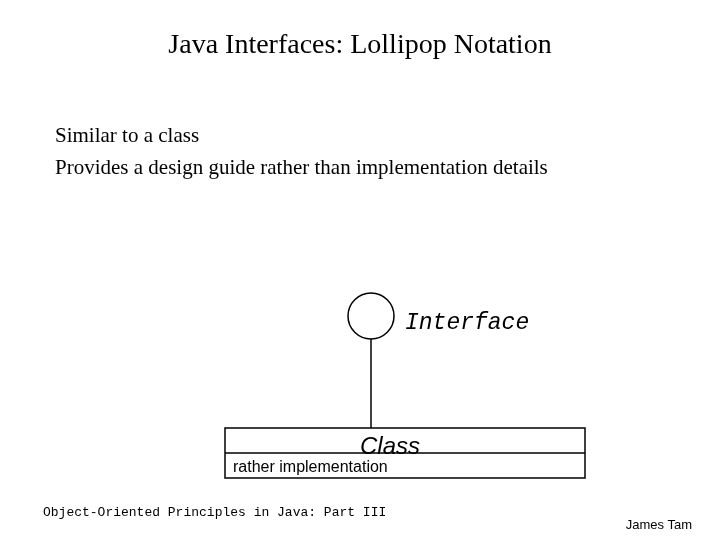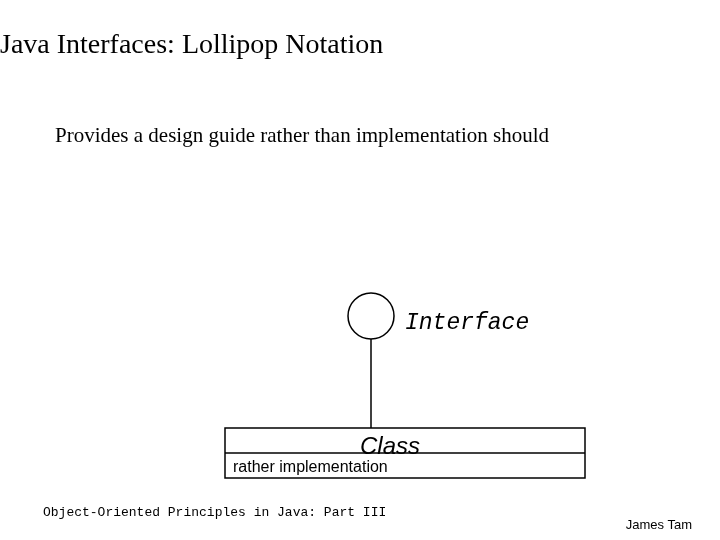--- a/index.html
+++ b/index.html
@@ -7,20 +7,21 @@
     padding: 0;
     width: 720px;
     height: 540px;
     background: #ffffff;
     font-family: "Times New Roman", Times, serif;
     color: #000;
     position: relative;
     overflow: hidden;
   }
   .title {
+    text-align: center;
     font-size: 28px;
     margin-top: 28px;
   }
   .bullets {
     margin: 60px 0 0 55px;
     font-size: 21px;
     line-height: 1.45;
   }
   .bullets p {
     margin: 0 0 2px 0;
@@ -76,21 +77,22 @@
     font-family: Arial, Helvetica, sans-serif;
     font-size: 13px;
   }
 </style>
 </head>
 <body>
 
 <div class="title">Java Interfaces: Lollipop Notation</div>
 
 <div class="bullets">
-  <p>Provides a design guide rather than implementation should</p>
+  <p>Similar to a class</p>
+  <p>Provides a design guide rather than implementation details</p>
 </div>
 
 <div class="diagram">
   <svg viewBox="0 0 370 195">
 
     <circle cx="151" cy="31" r="23" fill="none" stroke="#000" stroke-width="1.5"></circle>
 
     <line x1="151" y1="54" x2="151" y2="143" stroke="#000" stroke-width="1.5"></line>
 
     <rect x="5" y="143" width="360" height="50" fill="none" stroke="#000" stroke-width="1.5"></rect>

